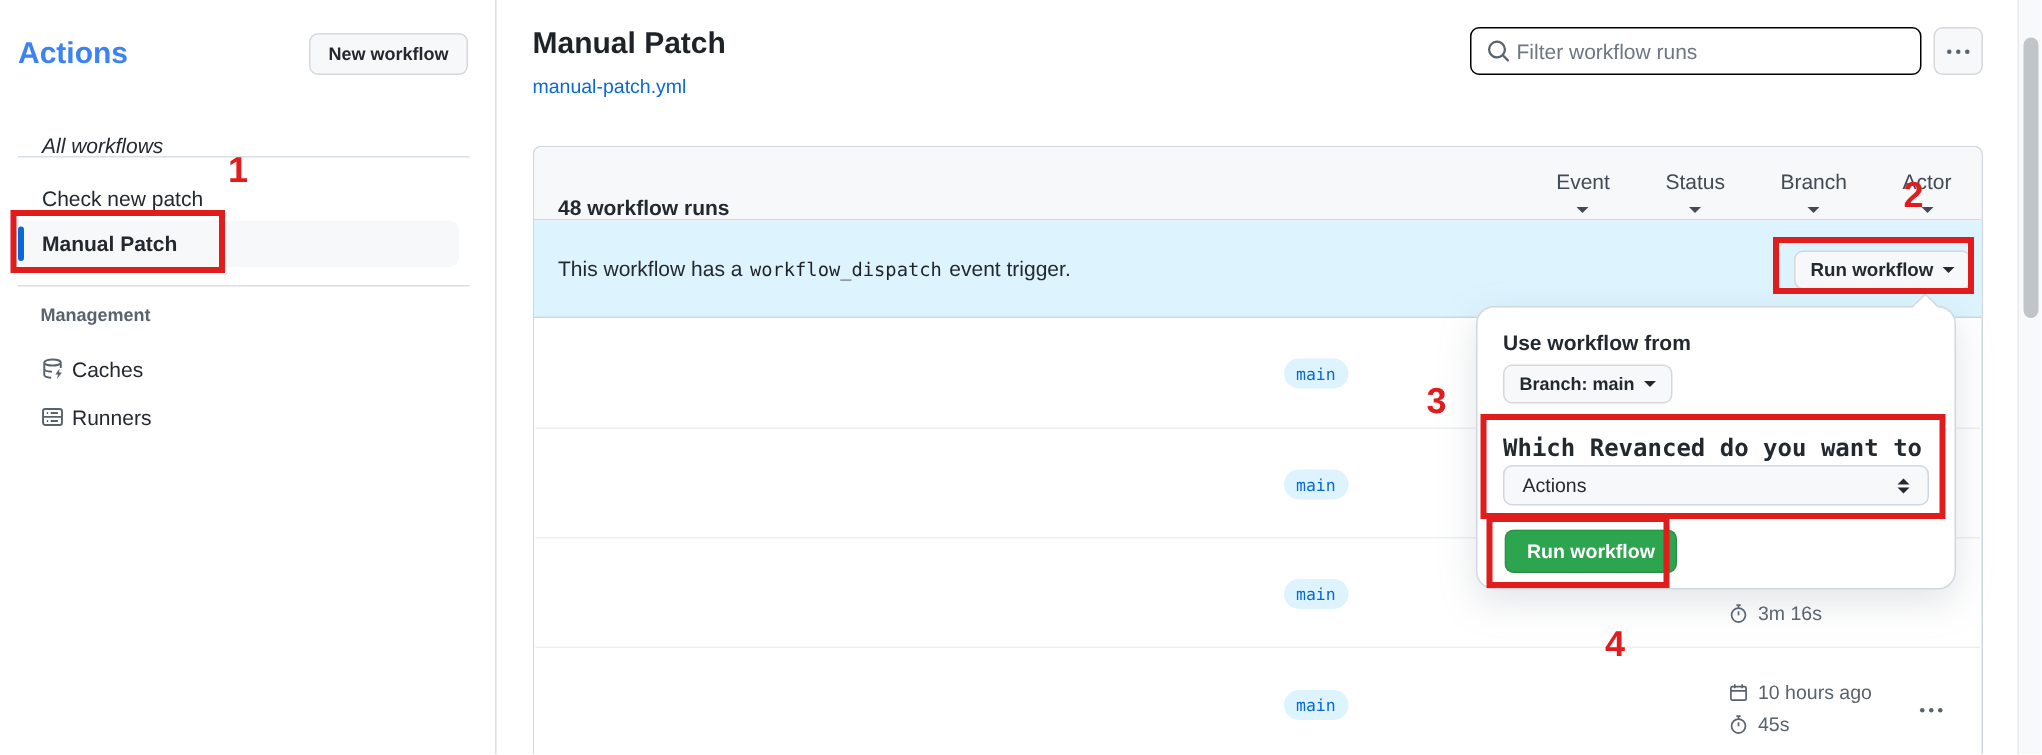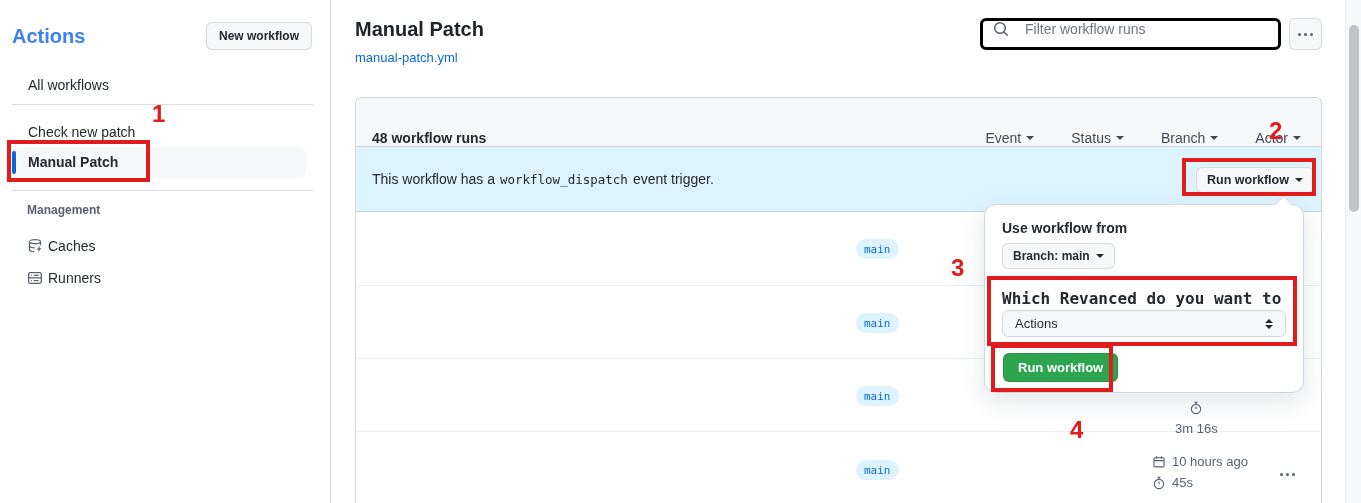--- a/index.html
+++ b/index.html
@@ -32,22 +32,22 @@
   .divider { height:1px; background:#d8dee4; left:12px; width:301px; }
   .mgmt-label { left:27px; top:203px; font-size:12px; font-weight:700; color:#59636e; }
   .mgmt-item { left:12px; width:294px; height:28px; border-radius:6px; cursor:pointer; }
   .mgmt-item .ic { position:absolute; left:15px; top:6px; width:16px; height:16px; }
   .mgmt-item .lbl { position:absolute; left:36px; top:0; line-height:28px; font-size:14px; }
 
   
   .page-title { left:355px; top:18px; font-size:20px; font-weight:700; color:#1f2328; }
   .file-link { left:355px; top:50px; font-size:13px; color:#0969da; cursor:pointer; text-decoration:none; }
   .search-box {
-    left:980px; top:18px; width:301px; height:32px; border:3px solid #000000; border-radius:6px;
-    display:flex; align-items:flex-start; padding:0 10px; gap:16px; background:#fff;
+    left:980px; top:18px; width:301px; height:32px; border:1px solid #000000; border-radius:6px;
+    display:flex; align-items:center; padding:0 10px; gap:4px; background:#fff;
   }
   .search-box input {
     border:none; outline:none; flex:1; font-size:14px; color:#24292f; background:transparent;
     font-family:inherit;
   }
   .search-box input::placeholder { color:#6e7781; }
   .kebab-btn { left:1289px; top:18px; width:33px; height:32px; }
   .dots { display:inline-flex; gap:3px; }
   .dots i { width:3px; height:3px; border-radius:50%; background:#59636e; }
 
@@ -56,21 +56,21 @@
     left:355px; top:97px; width:967px; height:406px;
     border:1px solid #d0d7de; border-bottom:none; border-radius:6px 6px 0 0; background:#fff;
   }
   .runs-header {
     position:absolute; left:0; right:0; top:0; height:49px; background:#f6f8fa;
     border-bottom:1px solid #d0d7de; border-radius:6px 6px 0 0;
     display:flex; align-items:flex-end; padding:0 16px;
   }
   .runs-count { font-size:14px; font-weight:700; }
   .filters { margin-left:auto; display:flex; gap:37px; padding-right:4px; }
-  .filter { display:inline-flex; align-items:center; gap:5px; font-size:14px; color:#424a53; cursor:pointer; }
+  .filter { display:inline-flex; align-items:center; gap:5px; font-size:14px; color:#424a53; cursor:pointer;flex-direction:column; }
   .caret-down { width:0; height:0; border:4px solid transparent; border-top-color:currentColor; margin-top:4px; }
   .banner {
     position:absolute; left:0; right:0; top:49px; height:65px; background:#ddf4ff;
     border-bottom:1px solid #c7d9e5; display:flex; align-items:center; padding:0 16px; font-size:14px; color:#24292f;
   }
   .banner .code-frag { font-size:12.5px; margin:0 5px; color:#1f2328; }
   .banner-run-btn { position:absolute; left:840px; top:69px; height:26px; padding:0 10px; font-size:12.5px; }
   .row-divider { position:absolute; left:1px; right:1px; height:1px; background:#eceff2; }
   .branch-badge {
     position:absolute; height:20px; padding:0 8px; background:#ddf4ff; color:#0969da;
@@ -122,21 +122,21 @@
 <body>
 
 <div class="screen">
 
   <div class="abs tab-indicator"></div>
 
   <div class="abs sidebar">
     <div class="abs sidebar-title">Actions</div>
     <button class="abs btn new-workflow-btn">New workflow</button>
 
-    <div class="abs side-item" style="top:70px;">All workflows</div>
+    <div class="abs side-item" style="top:82px;font-style:italic;">All workflows</div>
     <div class="abs divider" style="top:104px;"></div>
 
     <div class="abs side-item" style="top:117px;">Check new patch</div>
     <div class="abs side-item selected" style="top:147px;">Manual Patch</div>
 
     <div class="abs divider" style="top:190px;"></div>
 
     <div class="abs mgmt-label">Management</div>
 
     <div class="abs mgmt-item" style="top:264px;">
@@ -215,21 +215,21 @@
 
     <div class="row-divider" style="top:187px;"></div>
     <div class="row-divider" style="top:260px;"></div>
     <div class="row-divider" style="top:333px;"></div>
 
     <span class="branch-badge" style="left:500px; top:141px;">main</span>
     <span class="branch-badge" style="left:500px; top:215px;">main</span>
     <span class="branch-badge" style="left:500px; top:288px;">main</span>
     <span class="branch-badge" style="left:500px; top:362px;">main</span>
 
-    <span class="meta" style="left:819px; top:303px;flex-direction:column;">
+    <span class="meta" style="left:796px; top:303px;">
       <svg width="14" height="14" viewBox="0 0 16 16">
           <circle cx="8" cy="9.2" r="5.3" fill="none" stroke="#59636e" stroke-width="1.3"></circle>
           <path fill="none" stroke="#59636e" stroke-width="1.3" d="M8 6.2v3.2M6.4 1.6h3.2M8 1.6v2.2"></path>
         </svg>
       <span>3m 16s</span>
     </span>
 
     <span class="meta" style="left:796px; top:356px;">
       <svg width="14" height="14" viewBox="0 0 16 16">
           <rect x="2.2" y="3.2" width="11.6" height="10.3" rx="1.2" fill="none" stroke="#59636e" stroke-width="1.3"></rect>

